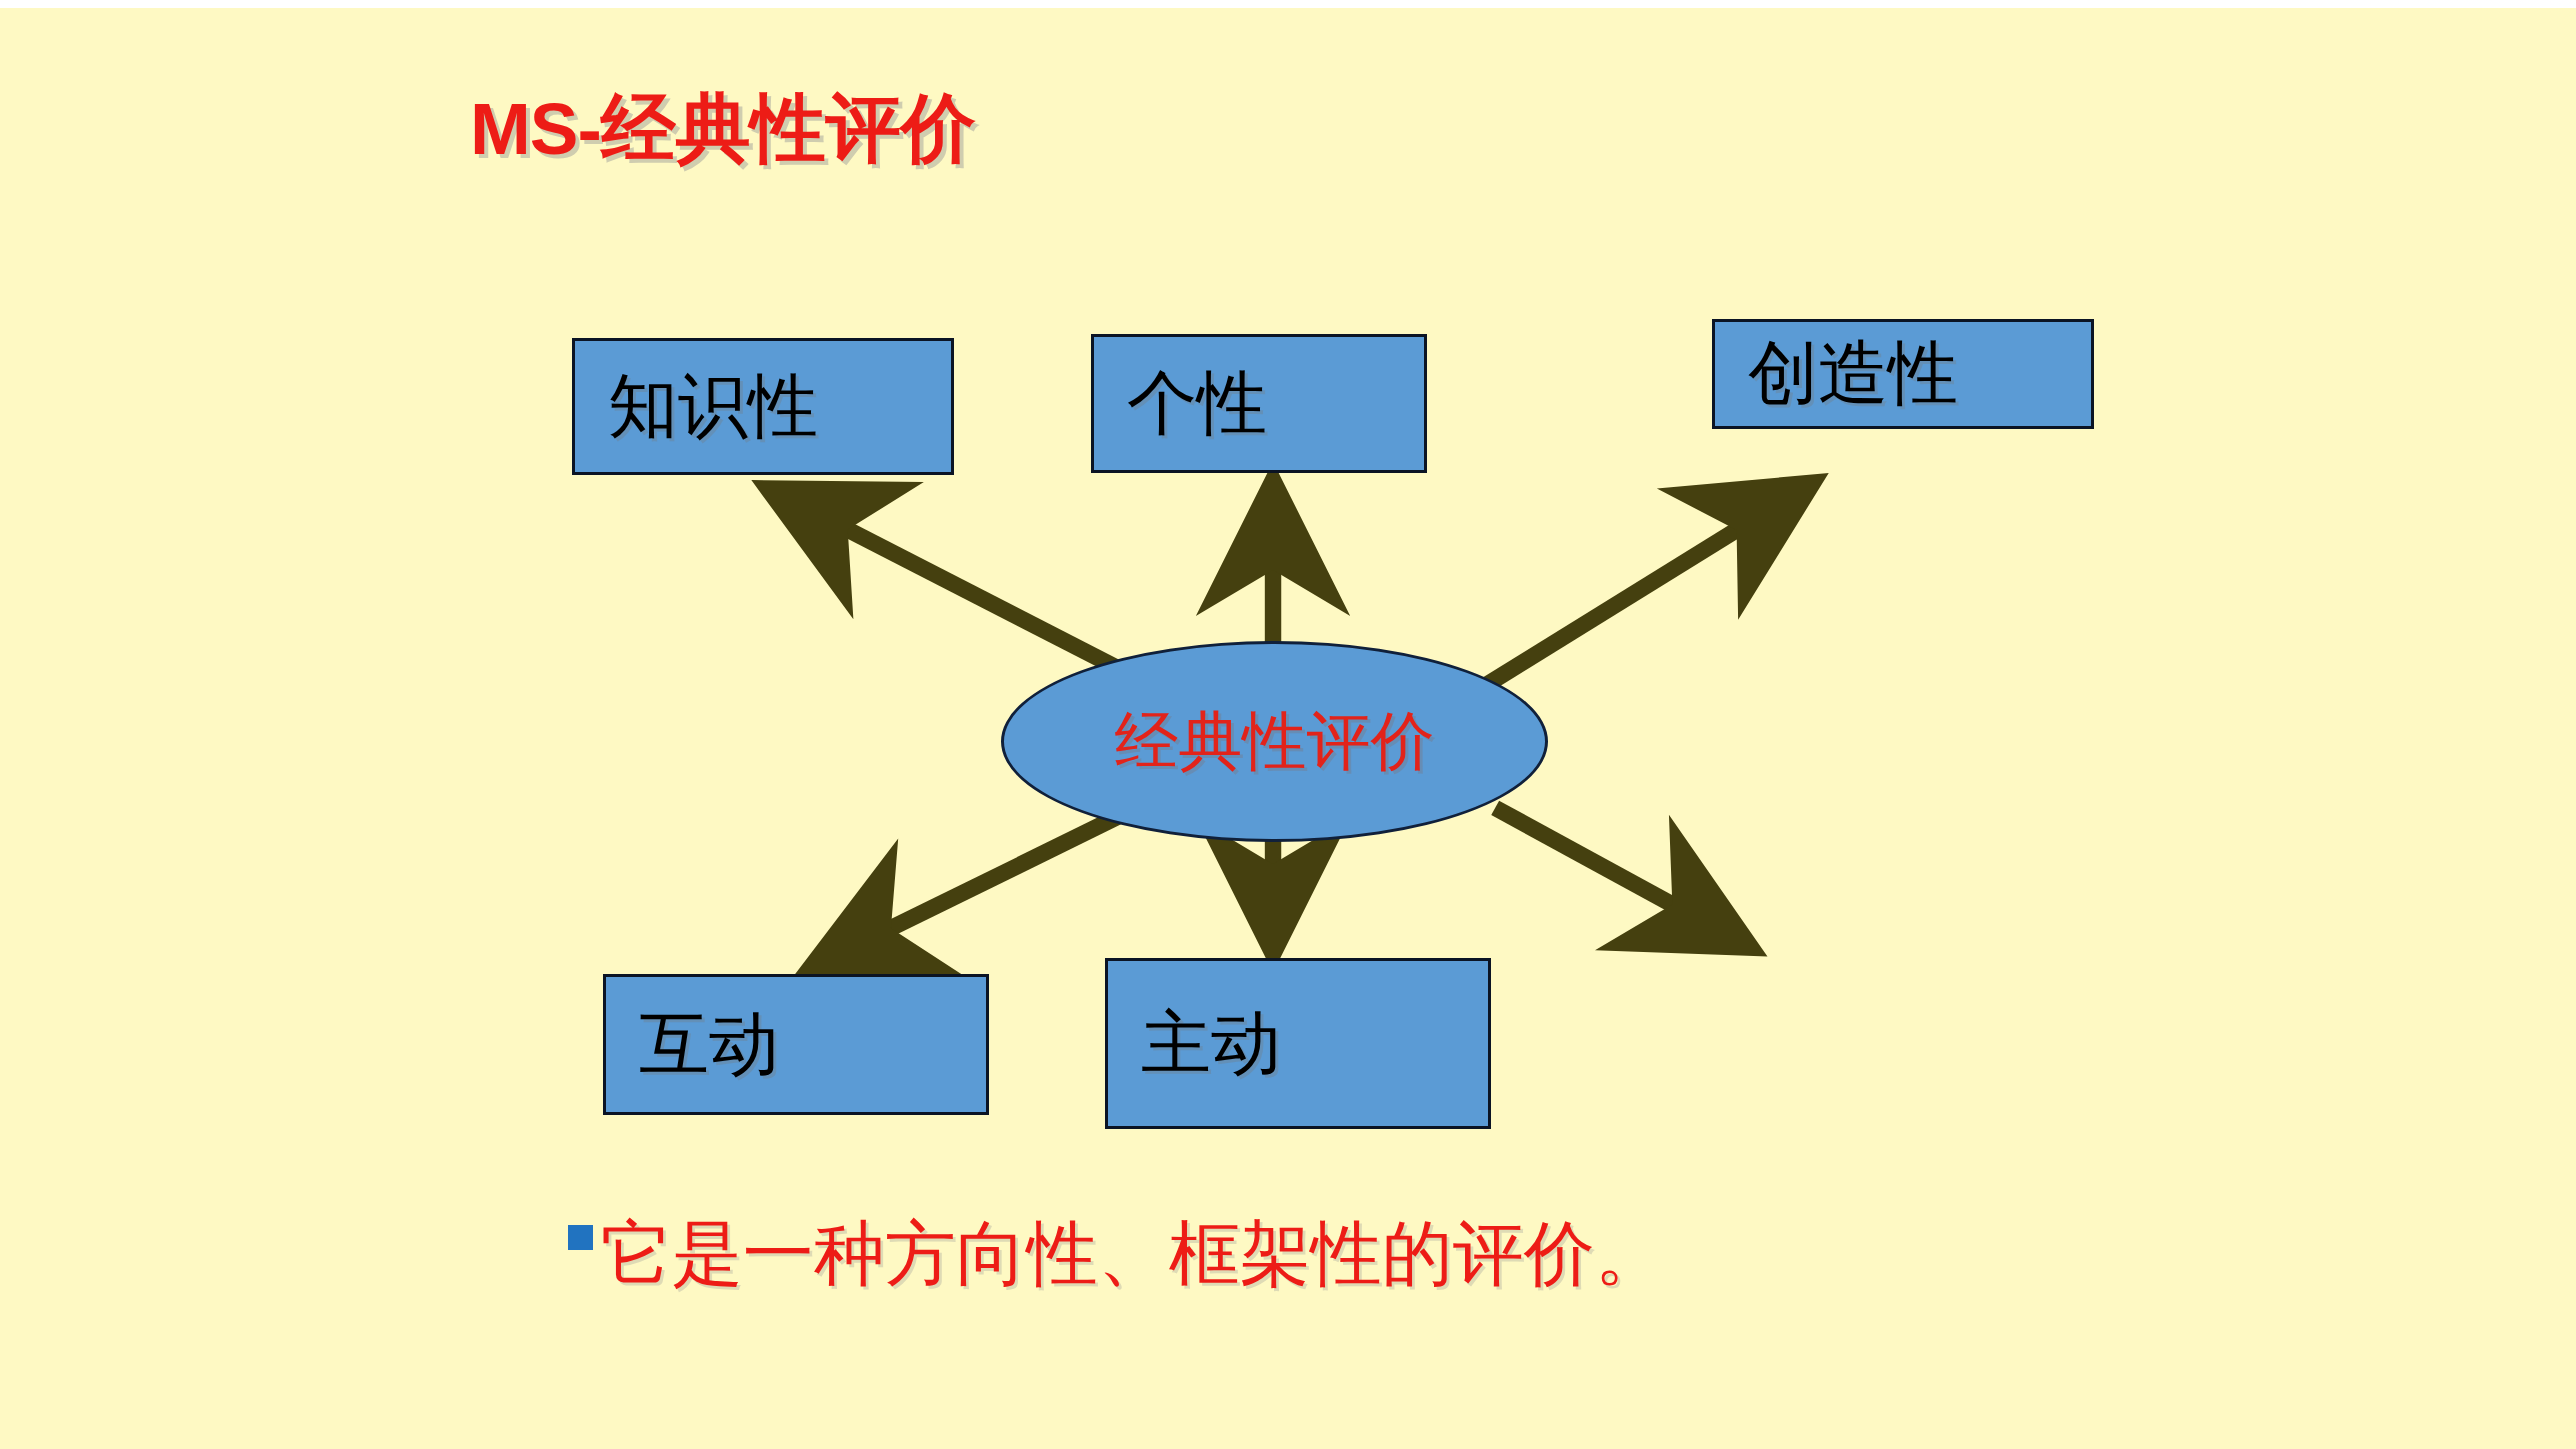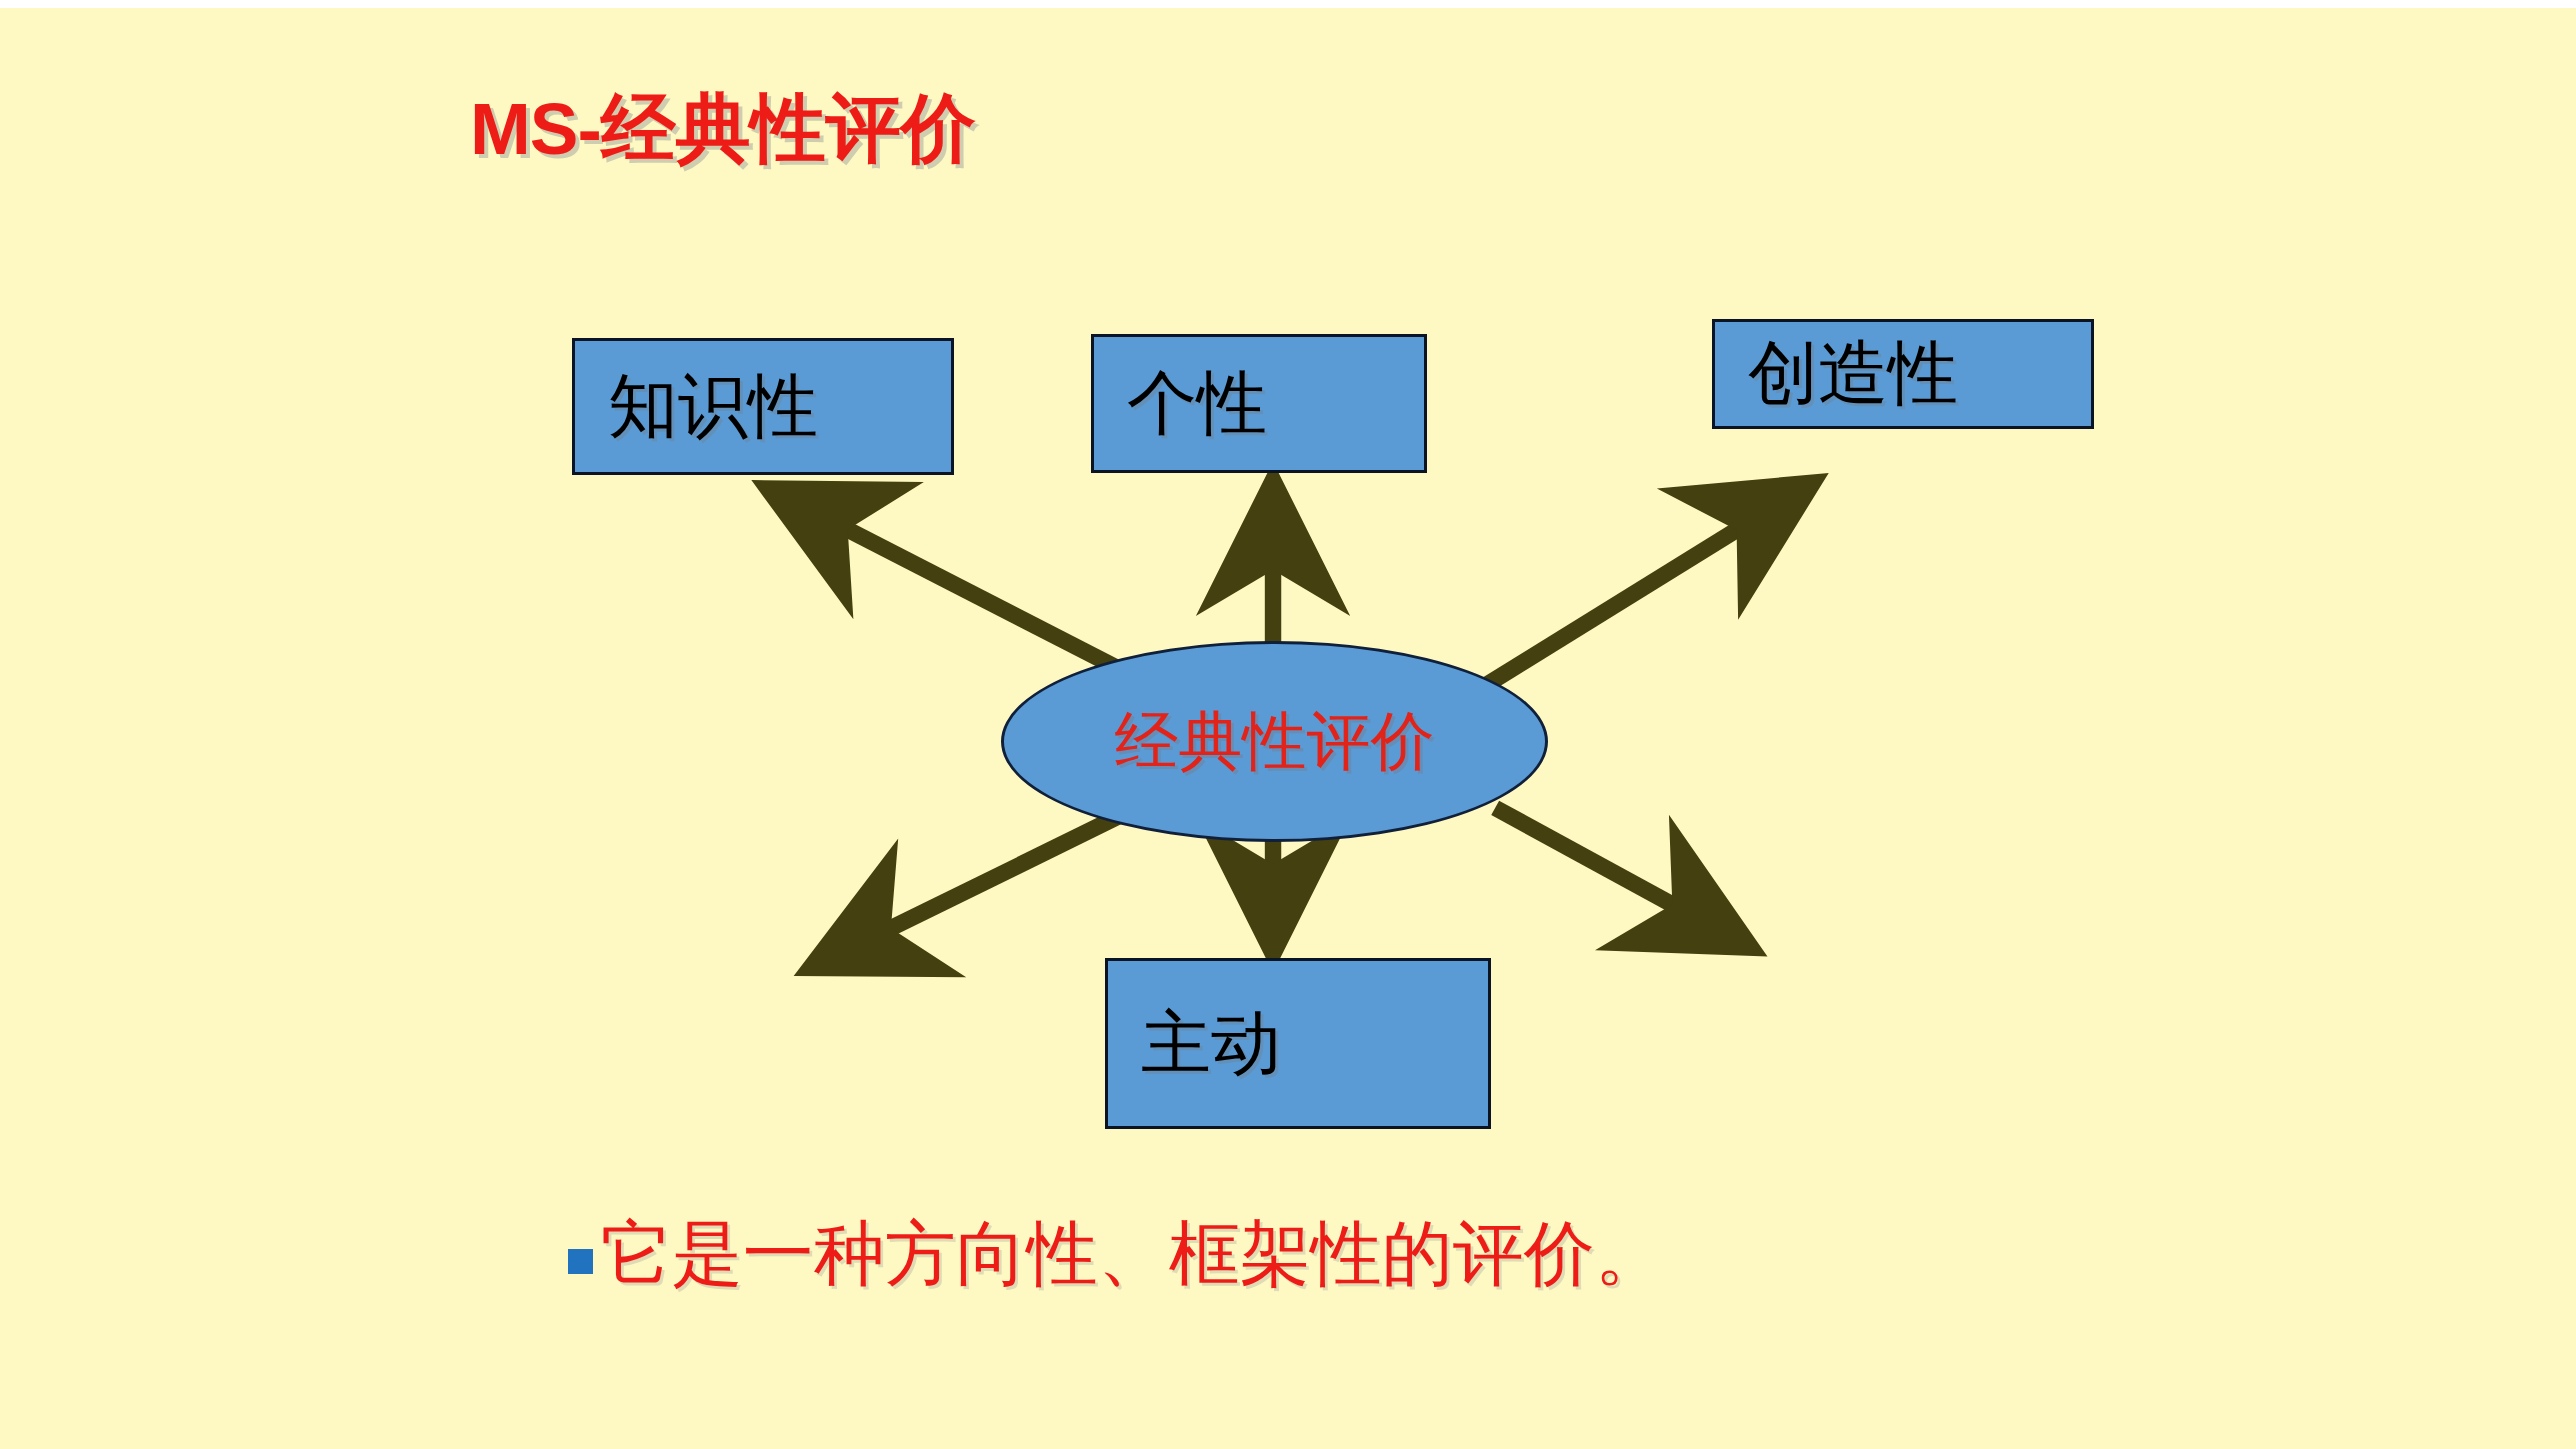--- a/index.html
+++ b/index.html
@@ -100,21 +100,20 @@
     white-space: nowrap;
     text-shadow: 2.9px 2.9px 0 rgba(130,110,110,0.30);
   }
 
   
   #bullet-line {
     position: absolute;
     left: 568px;
     top: 1209px;
     display: flex;
-    align-items: center;
     white-space: nowrap;
   }
   #bullet-line .bullet-square {
     width: 25px;
     height: 25px;
     background: #2173C0;
     margin-right: 7.7px;
     flex: 0 0 auto;
     position: relative;
     top: 7.7px;
@@ -166,20 +165,23 @@
   </div>
 
   <div class="node-box" style="left:1712px; top:311px; width:382px; height:110px;">
     <span class="node-label">创造性</span>
   </div>
 
   <div id="center-ellipse">
     <span class="ellipse-label">经典性评价</span>
   </div>
 
+  <div class="node-box" style="left:603px; top:966px; width:386px; height:141px;">
+    <span class="node-label">互动</span>
+  </div>
 
   <div class="node-box" style="left:1093px; top:950px; width:386px; height:171px;margin-left:12px;">
     <span class="node-label">主动</span>
   </div>
 
 
   <div id="bullet-line">
     <span class="bullet-square"></span>
     <span class="bullet-text">它是一种方向性、框架性的评价。</span>
   </div>

